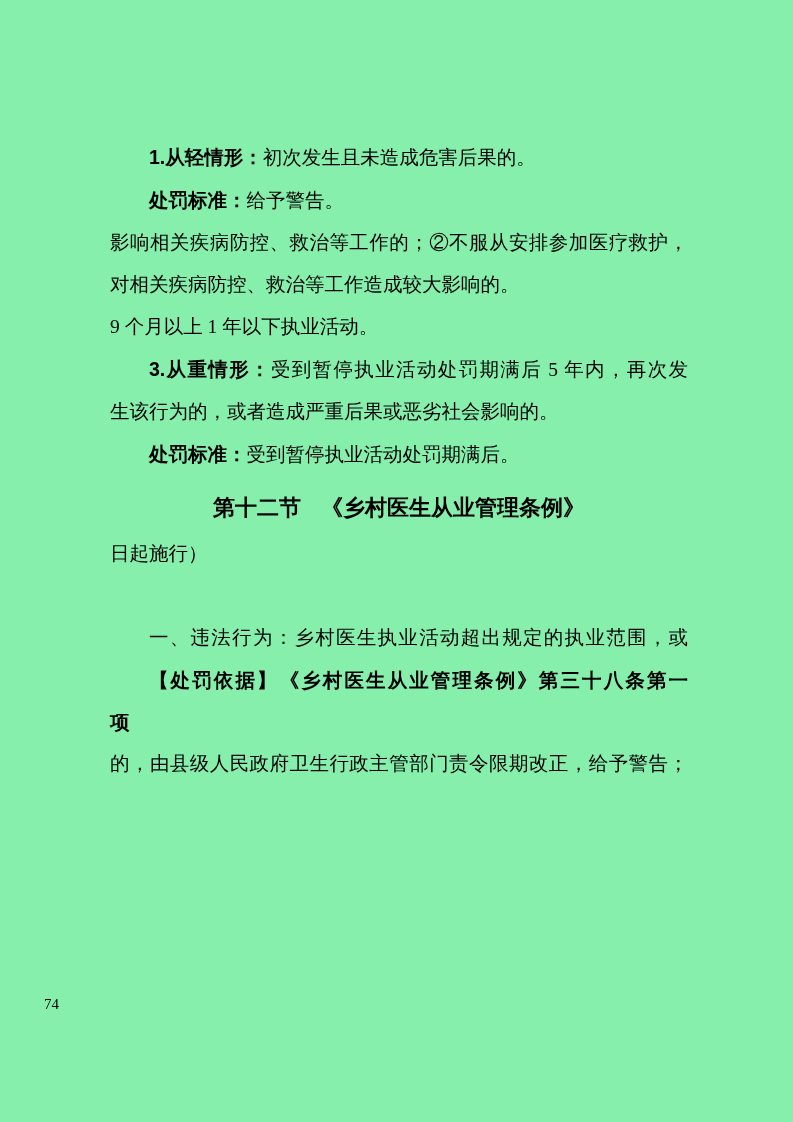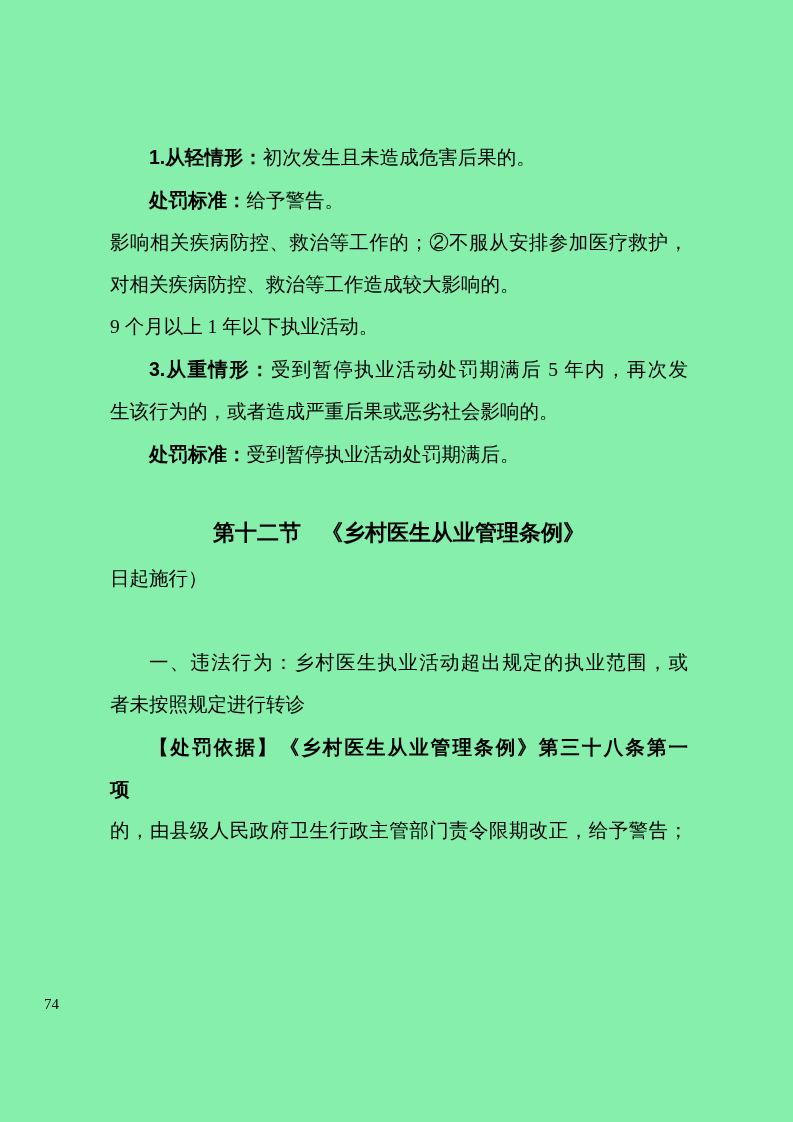--- a/index.html
+++ b/index.html
@@ -35,21 +35,21 @@
     font-weight: bold;
   }
   .kai {
     font-family: "Liberation Serif", "DejaVu Serif", serif;
   }
   .bold-sans {
     font-family: "Liberation Sans", "DejaVu Sans", sans-serif;
     font-weight: bold;
   }
   .heading {
-    margin-top: 36px;
+    margin-top: 11px;
     font-size: 22px;
     line-height: 42px;
     text-align: center;
     font-family: "Liberation Sans", "DejaVu Sans", sans-serif;
     font-weight: bold;
   }
   .heading .hgap { margin-left: 20px; }
   .promulgation { margin-top: 4px; }
   .violation-block { margin-top: 42px; }
   .bgap { margin-left: 1px; }
@@ -86,21 +86,20 @@
     <div class="line indent"><span class="lead">处罚标准：</span><span>受到暂停执业活动处罚期满后。</span></div>
 
     <div class="heading"><span>第十二节</span><span class="hgap">《乡村医生从业管理条例》</span></div>
 
     <div class="promulgation">
       <div class="line"><span>日起施行）</span></div>
     </div>
 
     <div class="violation-block">
       <div class="line indent fill kai"><span>一、违法行为：乡村医生执业活动超出规定的执业范围，或</span></div>
-      <div class="line kai"><span>者未按照规定进行转诊</span></div>
 
       <div class="line indent fill bold-sans"><span>【处罚依据】</span><span class="bgap">《乡村医生从业管理条例》第三十八条第一</span></div>
       <div class="line bold-sans"><span>项</span></div>
 
       <div class="line fill kai"><span>的，由县级人民政府卫生行政主管部门责令限期改正，给予警告；</span></div>
     </div>
 
   </div>
 
   <div class="footer">74</div>

